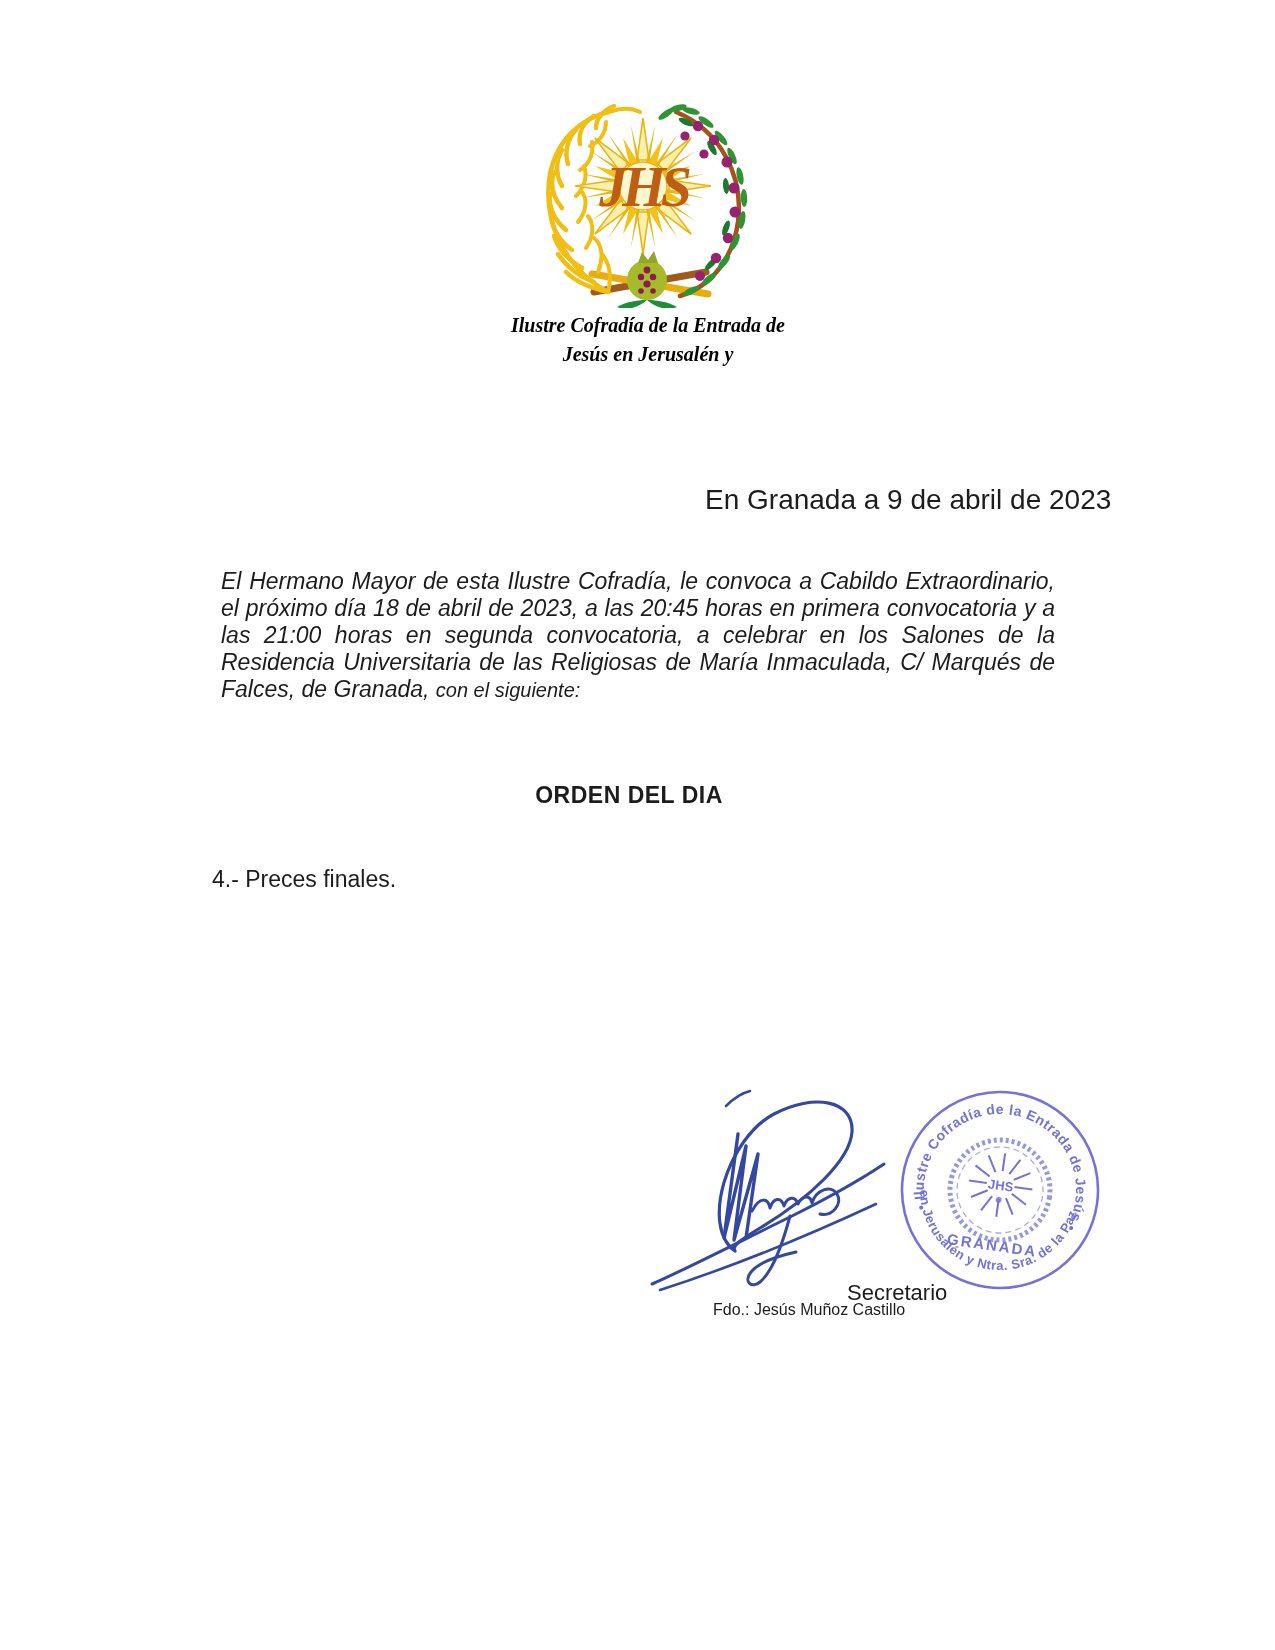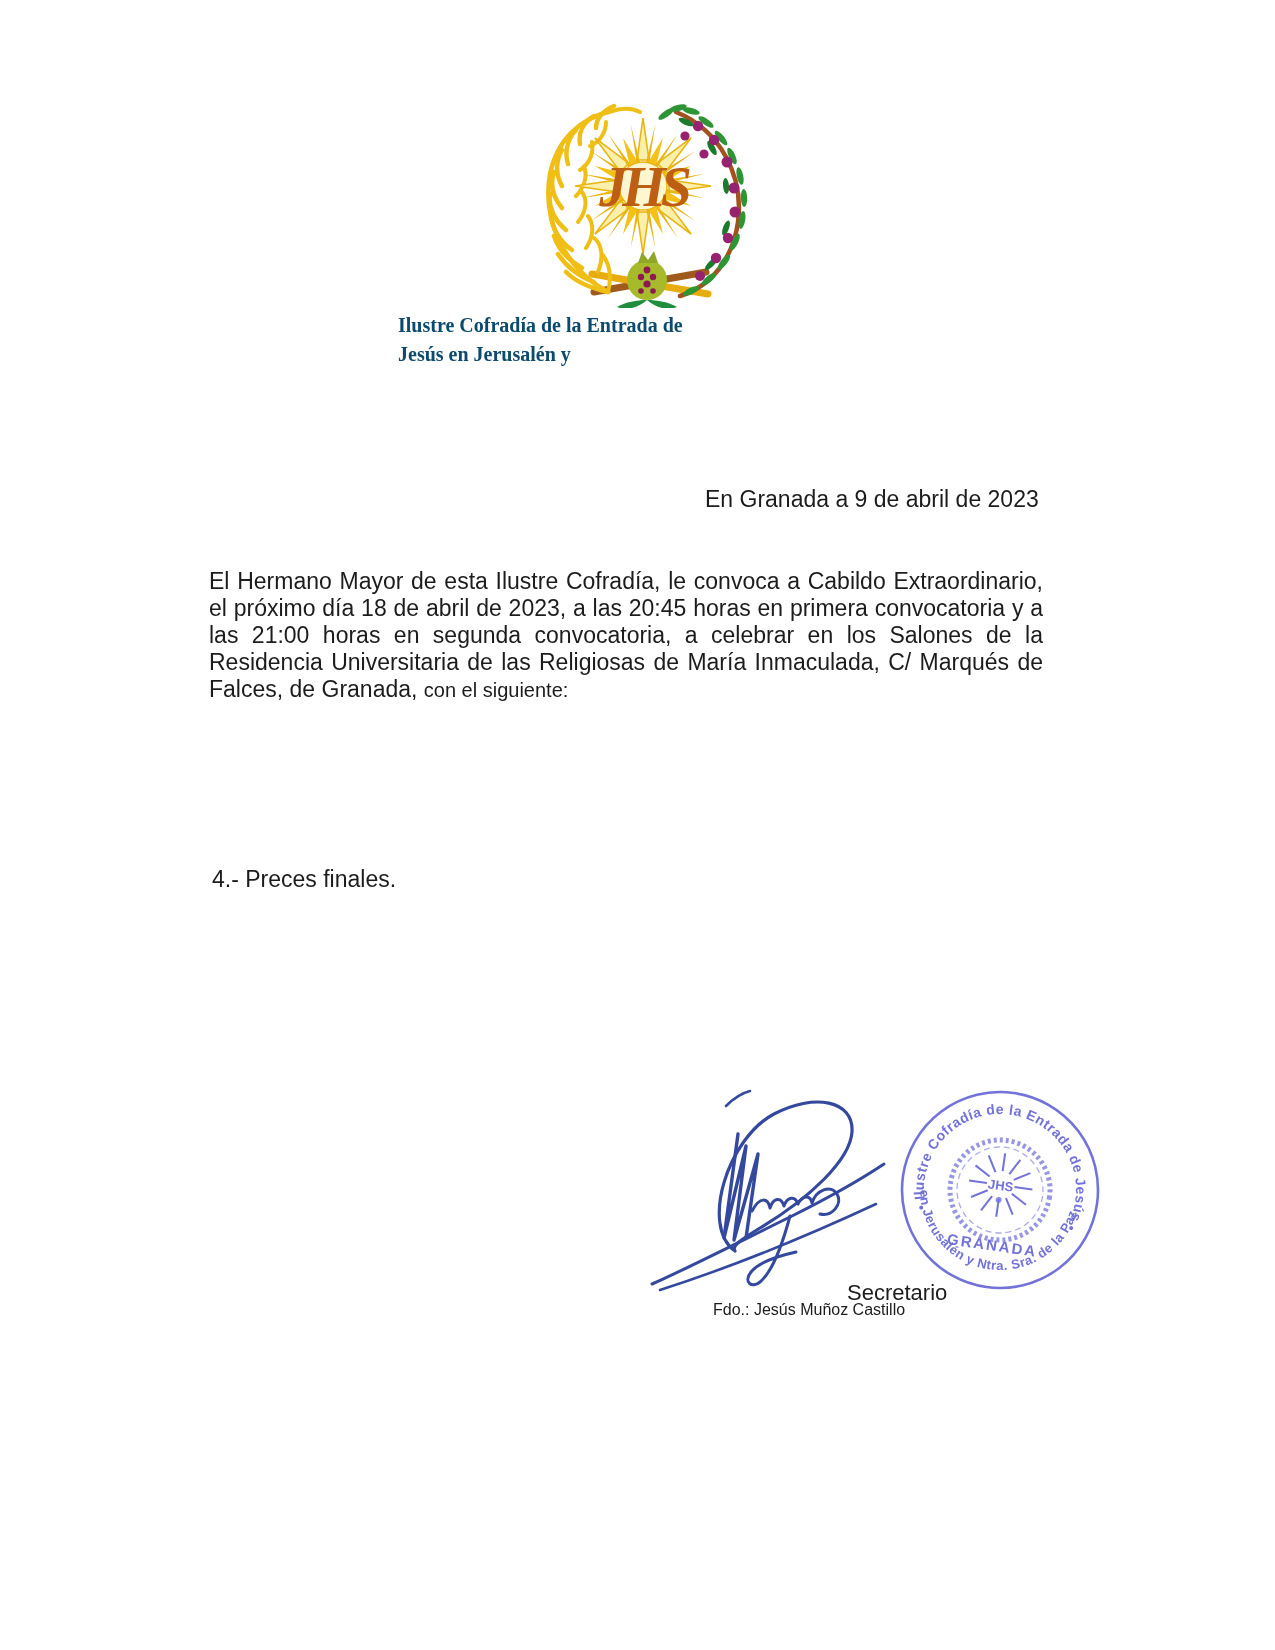--- a/index.html
+++ b/index.html
@@ -11,29 +11,29 @@
     font-family:"Liberation Sans","DejaVu Sans",sans-serif;
     color:#1c1c1c;
     overflow:hidden;
   }
   .abs{position:absolute;}
   
   .logo{left:528px;top:92px;width:230px;height:212px;}
   
   .org-name{
     left:398px;top:307px;width:500px;
-    text-align:left;
+    text-align:center;
     font-family:"Liberation Serif","DejaVu Serif",serif;
-    font-weight:700;
-    font-size:20px;line-height:29px;color:#0c4a6e;
-  }
-  .dateline{left:705px;top:482px;font-size:23px;line-height:27px;}
+    font-style:italic;font-weight:700;
+    font-size:20px;line-height:29px;color:#000000;
+  }
+  .dateline{left:705px;top:482px;font-size:28px;line-height:27px;}
   .body-par{
-    left:209px;top:564px;width:834px;
-    font-size:23px;line-height:27px;text-align:justify;
+    left:221px;top:564px;width:834px;
+    font-size:23px;line-height:27px;text-align:justify;font-style:italic;
   }
   .body-par .suffix{font-size:20px;}
   .agenda-title{
     left:212px;top:778px;width:834px;
     text-align:center;font-weight:bold;font-size:23px;line-height:27px;
     letter-spacing:0.5px;
   }
   .agenda{left:212px;top:862px;width:834px;font-size:23px;line-height:27px;}
   .agenda .item{margin:0;}
   .signature{left:640px;top:1072px;width:280px;height:220px;}
@@ -179,20 +179,21 @@
     <div>Jesús en Jerusalén y</div>
   </div>
 
   <div class="abs dateline">En Granada a 9 de abril de 2023</div>
 
   <div class="abs body-par">
     <span>El Hermano Mayor de esta Ilustre Cofradía, le convoca a Cabildo Extraordinario, el próximo día 18 de abril de 2023, a las 20:45 horas en primera convocatoria y a las 21:00 horas en segunda convocatoria, a celebrar en los Salones de la Residencia Universitaria de las Religiosas de María Inmaculada, C/ Marqués de Falces, de Granada,</span>
     <span class="suffix">con el siguiente:</span>
   </div>
 
+  <div class="abs agenda-title">ORDEN DEL DIA</div>
 
   <div class="abs agenda">
     <div class="item">4.- Preces finales.</div>
   </div>
 
   <svg class="abs signature" viewBox="0 0 280 220" xmlns="http://www.w3.org/2000/svg">
     <g stroke="#34499E" fill="none" stroke-linecap="round" stroke-linejoin="round">
       <path stroke-width="3" d="M 12 208 C 40 196, 95 168, 152 140 C 196 118, 226 100, 244 88"></path>
       <path stroke-width="2.6" d="M 20 214 C 70 198, 150 168, 236 128"></path>
       <path stroke-width="3.2" d="M 95 175 C 60 150, 88 62, 134 38 C 174 17, 214 24, 212 56 C 210 84, 170 122, 120 152 C 102 163, 91 170, 95 175"></path>

